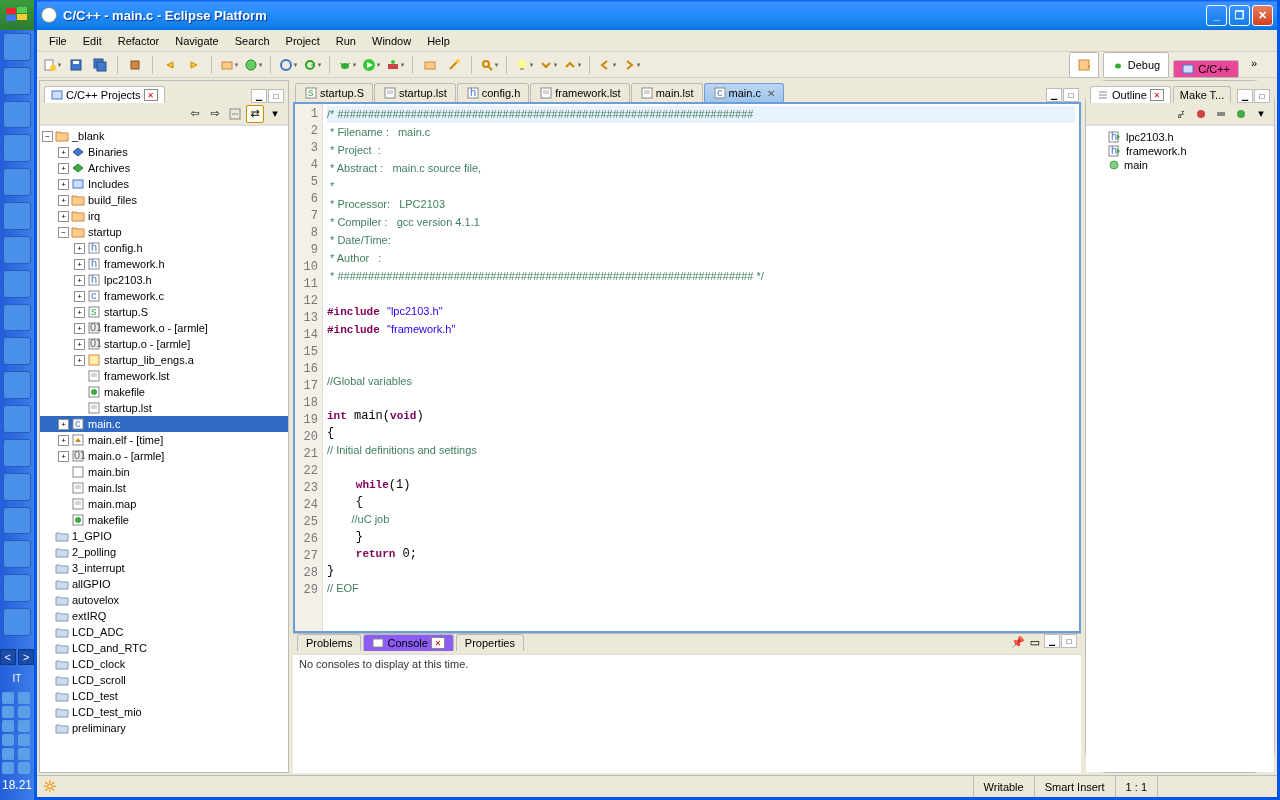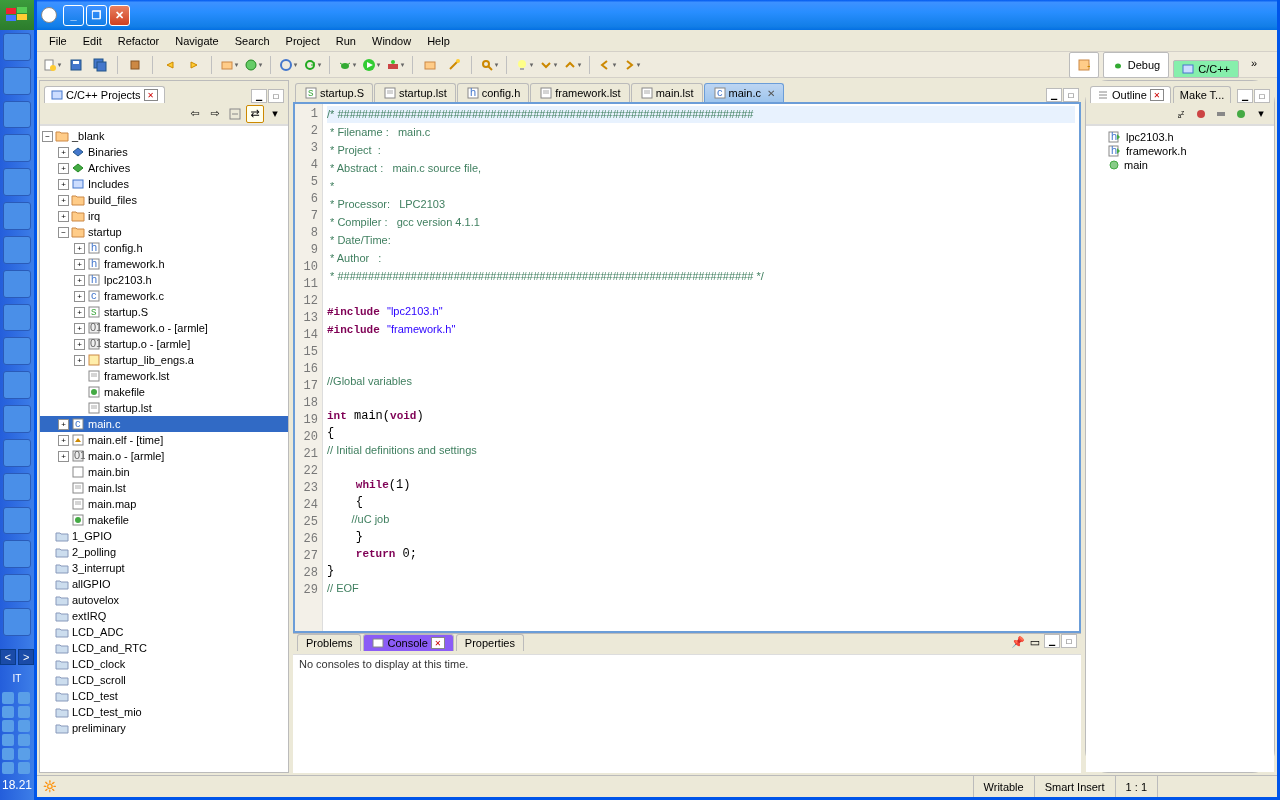--- a/index.html
+++ b/index.html
@@ -126,20 +126,21 @@
       <div></div>
         <div></div>
     </div>
     <div class="tb-time">18.21</div>
   </div>
 </div>
 
 <div class="main-win">
   <div class="titlebar">
     <span class="titlebar-icon"></span>
+    <span class="titlebar-text">C/C++ - main.c - Eclipse Platform</span>
     <div class="win-btns">
       <div class="win-btn min">_</div>
       <div class="win-btn max">❐</div>
       <div class="win-btn close">✕</div>
     </div>
   </div>
 
   <div class="menubar" id="menubar">
       <span>File</span>
       <span>Edit</span>
@@ -286,21 +287,21 @@
           </svg>
         </div>
       <div class="persp-btn">
         <span class="persp-icon">
             <svg width="12" height="12">
               <ellipse cx="6" cy="7" rx="3" ry="2.5" fill="#3a3"></ellipse>
             </svg>
           </span>
         <span>Debug</span>
       </div>
-      <div class="persp-btn" style="background:#86efac;margin-top:8px;">
+      <div class="persp-btn" style="background:#ec4899;margin-top:8px;">
         <span class="persp-icon">
             <svg width="12" height="12">
               <rect x="1" y="2" width="10" height="8" fill="#cdf" stroke="#47c"></rect>
             </svg>
           </span>
         <span>C/C++</span>
       </div>
       <div class="tb-btn" style="font-size:11px;">»</div>
     </div>
   </div>

